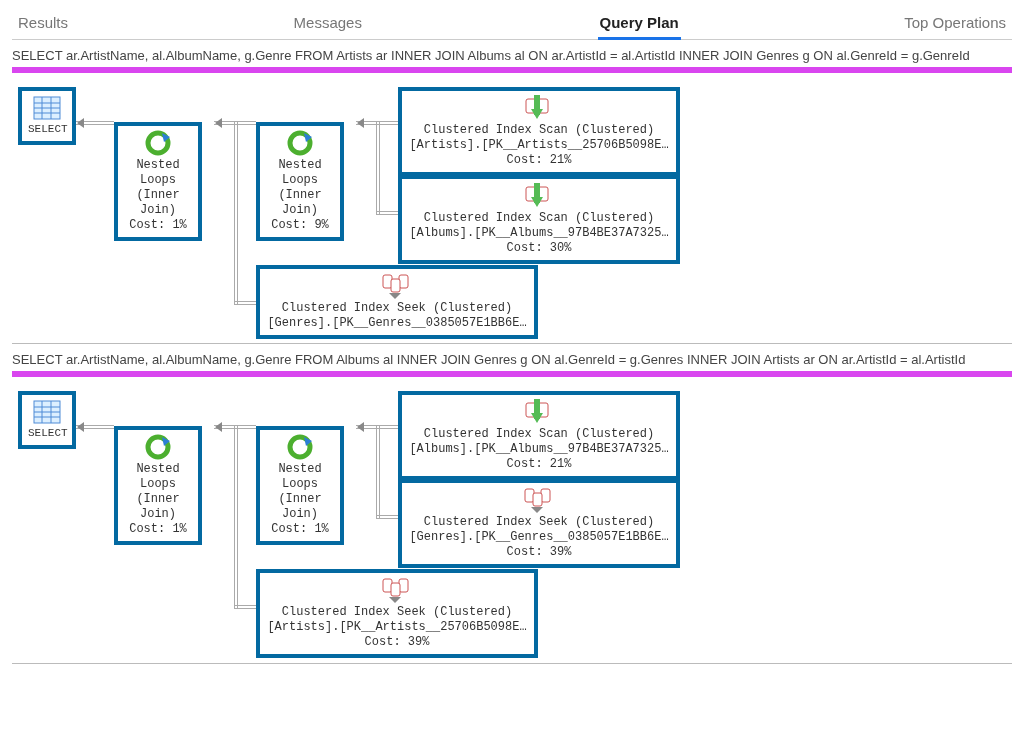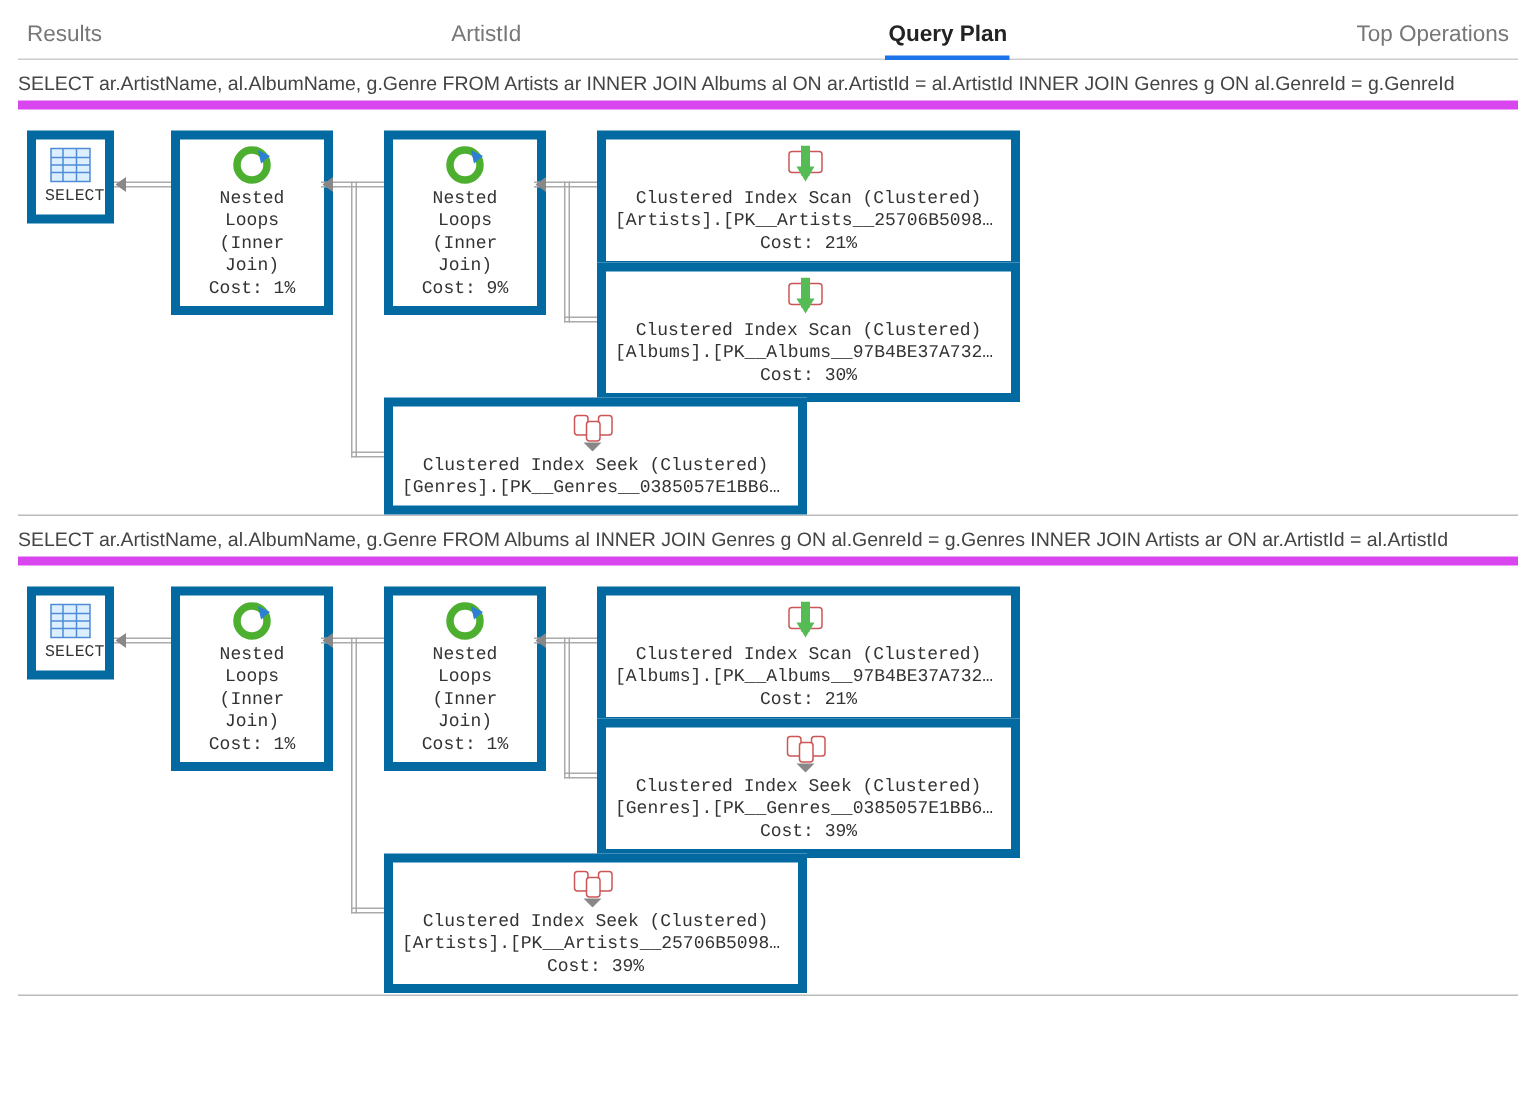--- a/index.html
+++ b/index.html
@@ -49,40 +49,40 @@
     white-space: nowrap;
     overflow: hidden;
   }
   .plan-area {
     position: relative;
     height: 270px;
   }
   .plan-area2 { height: 286px;}
   .node {
     position: absolute;
-    border: 6px solid #0369a1;
+    border: 4px solid #0369a1;
     background: #fff;
     text-align: center;
     font-family: "Courier New", monospace;
     font-size: 12px;
     line-height: 1.25;
     padding: 4px 6px 4px 6px;
   }
   .node .ico {
     display: flex;
     justify-content: center;
     margin-bottom: 2px;
     height: 26px;
     align-items: center;
   }
   .select-node {
     width: 58px;
   }
   .select-node .label { font-size: 11px;}
-  .loop-node { width: 108px;}
+  .loop-node { width: 88px; margin-top: 35px;}
   .scan-node { width: 282px;}
   .trunc { white-space: nowrap; overflow: hidden; text-overflow: ellipsis; }
   
   .hline, .vline { position: absolute; background: #aaa;}
   .hline { height: 1px;}
   .vline { width: 1px;}
   .hline.dbl, .vline.dbl { background: none; }
   .hline.dbl { border-top: 1px solid #aaa; border-bottom:1px solid #aaa; height:4px;}
   .vline.dbl { border-left: 1px solid #aaa; border-right:1px solid #aaa; width:4px;}
   .arrow-left {
@@ -92,21 +92,21 @@
     border-bottom: 5px solid transparent;
     border-right: 7px solid #888;
   }
   hr.bottom { border:none; border-top:1px solid #bbb; margin-top:0;}
 </style>
 </head>
 <body>
 
 <div class="tabs">
   <div class="tab">Results</div>
-  <div class="tab">ArtistId</div>
+  <div class="tab">Messages</div>
   <div class="tab active">Query Plan</div>
   <div class="tab">Top Operations</div>
 </div>
 
 <div class="query-section">
   <div class="query-sql">SELECT ar.ArtistName, al.AlbumName, g.Genre FROM Artists ar INNER JOIN Albums al ON ar.ArtistId = al.ArtistId INNER JOIN Genres g ON al.GenreId = g.GenreId</div>
 
   <div class="plan-area">
 
     <div class="node select-node" style="left:6px; top:14px;">

